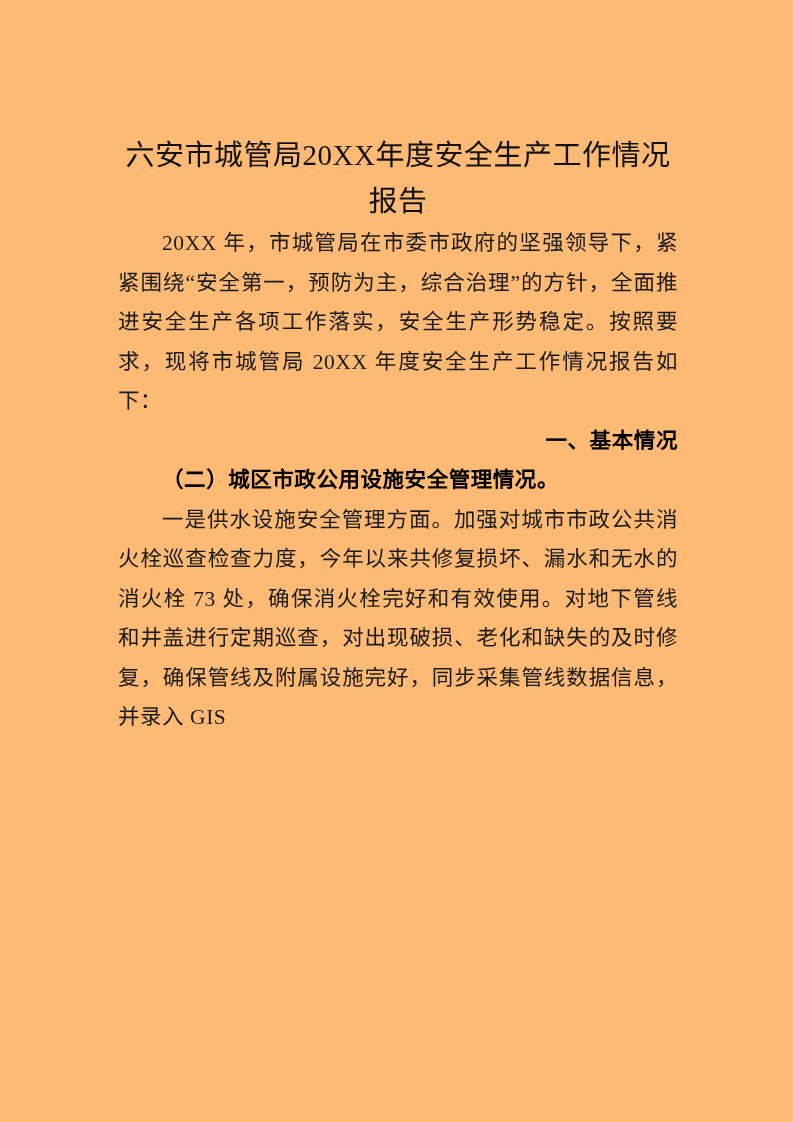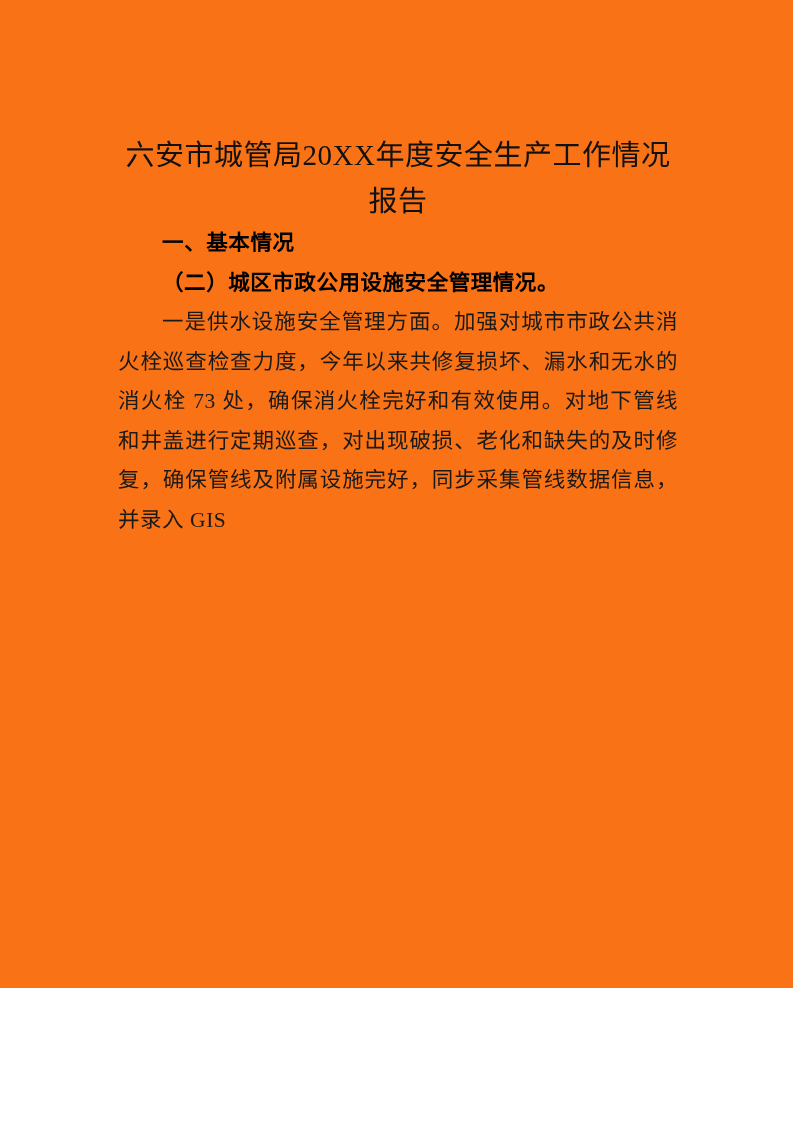--- a/index.html
+++ b/index.html
@@ -5,23 +5,23 @@
 <style>
   html, body {
     margin: 0;
     padding: 0;
     background: #ffffff;
   }
 
   .page {
     position: relative;
     width: 793px;
-    height: 988px;
+    height: 1122px;
     margin: 0 auto;
-    background: #f97316;
+    background: #fdba74;
     overflow: hidden;
     box-sizing: border-box;
     font-family: "Liberation Serif", "DejaVu Serif", serif;
     color: #000000;
     -webkit-font-smoothing: antialiased;
   }
 
   
   .content {
     position: absolute;
@@ -68,37 +68,39 @@
   
   .heading-1 {
     margin: 0;
     font-family: "Liberation Sans", "DejaVu Sans", sans-serif;
     font-size: 21.5px;
     font-weight: 700;
     line-height: 39.5px;
     text-indent: 2.05em;
     letter-spacing: 0.6px;
     color: #000000;
+    text-align: right;
   }
 
   
   .lead {
     font-weight: 700;
     color: #000000;
   }
 </style>
 </head>
 <body>
 
 <div class="page">
   <div class="content">
 
     <h1 class="doc-title">六安市城管局20XX年度安全生产工作情况报告</h1>
 
 
+    <p class="para indent">20XX 年，市城管局在市委市政府的坚强领导下，紧紧围绕“安全第一，预防为主，综合治理”的方针，全面推进安全生产各项工作落实，安全生产形势稳定。按照要求，现将市城管局 20XX 年度安全生产工作情况报告如下：</p>
 
     <p class="heading-1">一、基本情况</p>
 
 
     <p class="para indent"><span class="lead">（二）城区市政公用设施安全管理情况。</span><span></span></p>
 
     <p class="para indent"><span>一是供水设施安全管理方面。加强对城市市政公共消火栓巡查检查力度，今年以来共修复损坏、漏水和无水的消火栓 73 处，确保消火栓完好和有效使用。对地下管线和井盖进行定期巡查，对出现破损、老化和缺失的及时修复，确保管线及附属设施完好，同步采集管线数据信息，并录入 GIS</span></p>
 
   </div>
 </div>

